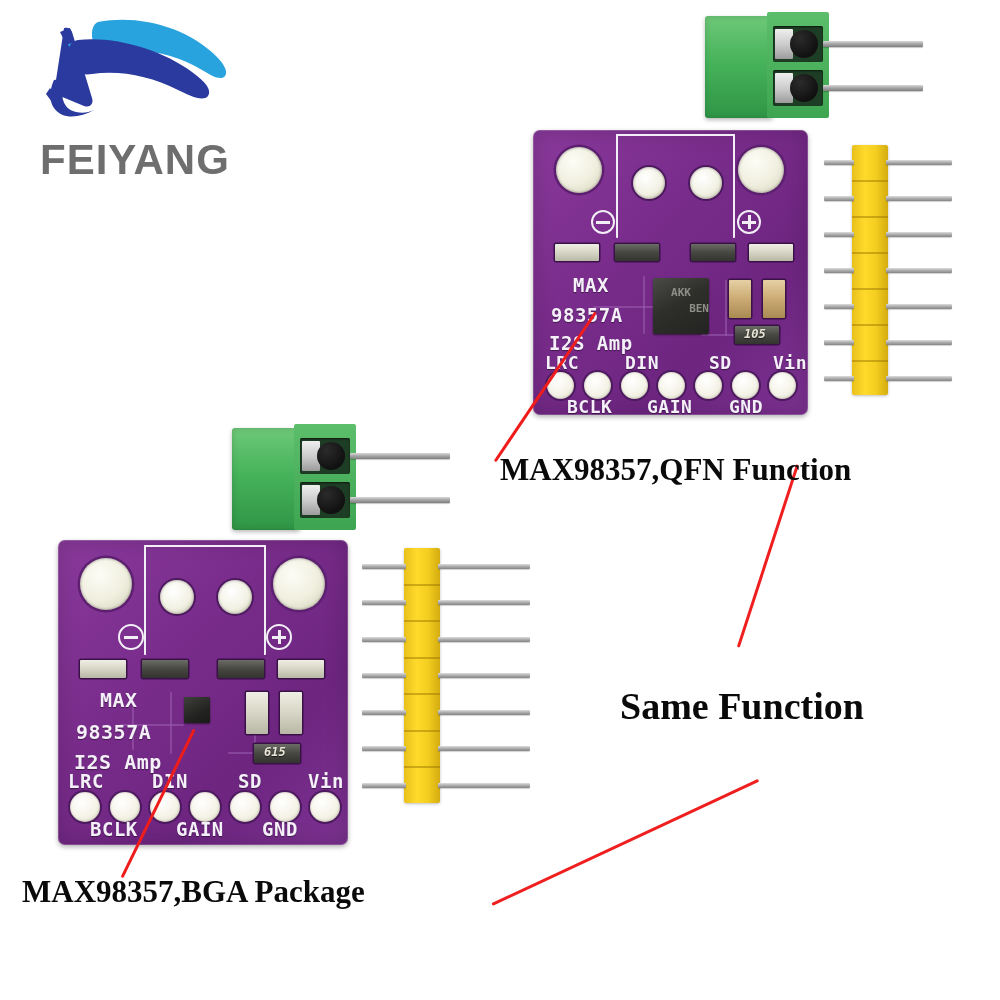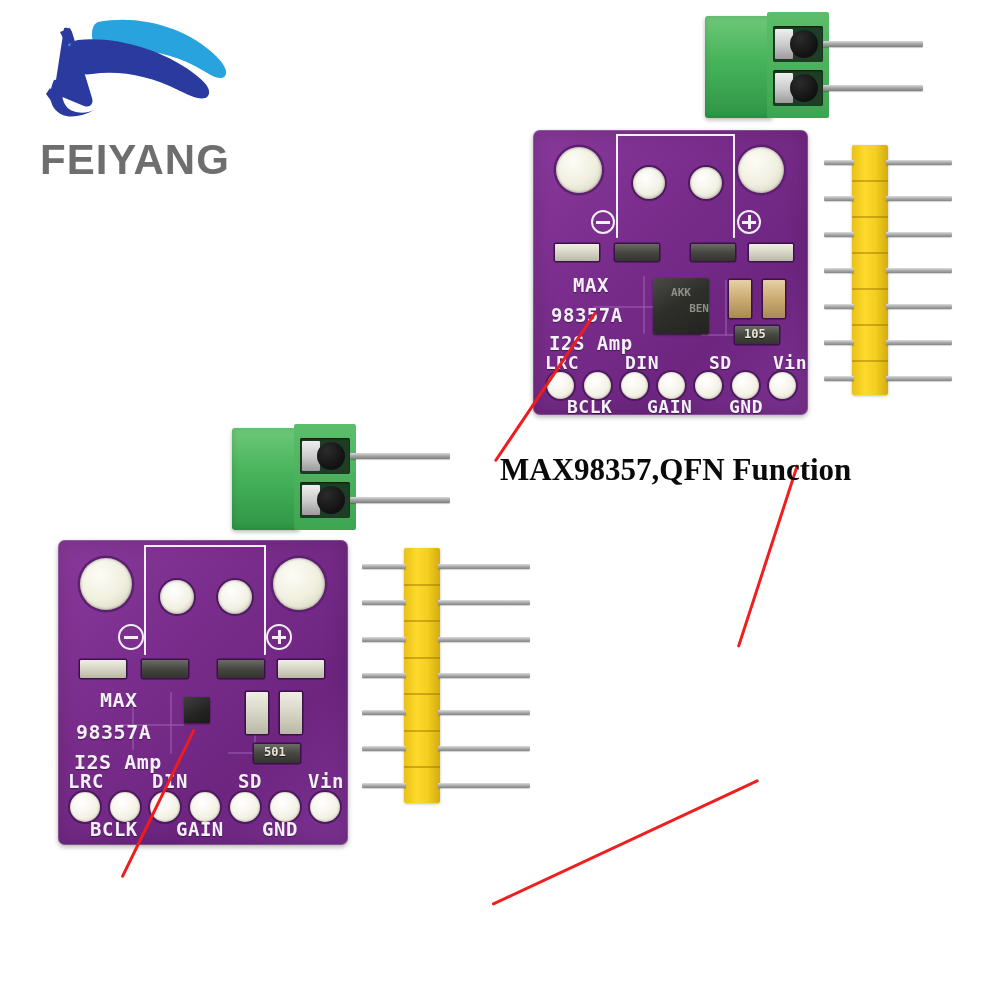--- a/index.html
+++ b/index.html
@@ -71,20 +71,21 @@
     background:linear-gradient(180deg,#efeee4 0%,#d8d6c6 48%,#b9b7a5 100%);
     box-shadow:0 0 0 1.5px #3a1148;
   }
   .smd.dark{background:linear-gradient(180deg,#6c6c66 0%,#474742 50%,#33332f 100%);}
   .smd.tan{background:linear-gradient(180deg,#e6d0a4 0%,#cbab72 50%,#a98a53 100%);}
   .smd-label{
     position:absolute;color:#e9e6d8;
     font-family:"DejaVu Sans Mono", monospace;
     font-weight:bold;
     text-shadow:0 1px 1px rgba(0,0,0,.6);
+    font-style:italic;
   }
   .qfn-chip{
     position:absolute;border-radius:2px;
     background:linear-gradient(150deg,#4a4a46 0%,#2e2e2b 45%,#232321 100%);
     box-shadow:0 1px 2px rgba(0,0,0,.55);
   }
   .qfn-chip .mark{
     position:absolute;left:0;right:0;top:16%;
     text-align:center;color:#8f8f88;
     font-family:"DejaVu Sans Mono", monospace;
@@ -317,21 +318,21 @@
 
     <div class="silk-text" style="left:42px;top:148px;font-size:20px;">MAX</div>
     <div class="silk-text" style="left:18px;top:180px;font-size:20px;">98357A</div>
     <div class="silk-text" style="left:16px;top:210px;font-size:20px;">I2S Amp</div>
 
     <div class="bga-chip" style="left:126px;top:157px;width:26px;height:26px;"></div>
 
     <div class="smd" style="left:188px;top:152px;width:22px;height:42px;"></div>
     <div class="smd" style="left:222px;top:152px;width:22px;height:42px;"></div>
     <div class="smd dark" style="left:196px;top:204px;width:46px;height:19px;">
-      <div class="smd-label" style="left:10px;top:1px;font-size:12px;">501</div>
+      <div class="smd-label" style="left:10px;top:1px;font-size:12px;">615</div>
     </div>
 
     <div class="silk-text" style="left:10px;top:230px;font-size:19px;">LRC</div>
     <div class="silk-text" style="left:94px;top:230px;font-size:19px;">DIN</div>
     <div class="silk-text" style="left:180px;top:230px;font-size:19px;">SD</div>
     <div class="silk-text" style="left:250px;top:230px;font-size:19px;">Vin</div>
 
     <div class="pin-hole" style="left:12px;top:252px;width:30px;height:30px;"></div>
     <div class="pin-hole" style="left:52px;top:252px;width:30px;height:30px;"></div>
     <div class="pin-hole" style="left:92px;top:252px;width:30px;height:30px;"></div>
@@ -386,15 +387,17 @@
   <div class="arrow" style="left:495px;top:460px;width:180px;transform:rotate(-56deg);"></div>
 
   <div class="arrow thin" style="left:738px;top:646px;width:192px;transform:rotate:-72deg;transform:rotate(-72deg);"></div>
 
   <div class="arrow thin" style="left:492px;top:903px;width:294px;transform:rotate(-25deg);"></div>
 
   <div class="arrow" style="left:122px;top:876px;width:165px;transform:rotate(-64deg);"></div>
 
   <div class="anno-text" style="left:500px;top:452px;font-size:31px;">MAX98357,QFN Function</div>
 
-
+  <div class="anno-text" style="left:620px;top:684px;font-size:38px;">Same Function</div>
+
+  <div class="anno-text" style="left:22px;top:874px;font-size:31px;">MAX98357,BGA Package</div>
 
 </div>
 
 </body></html>

